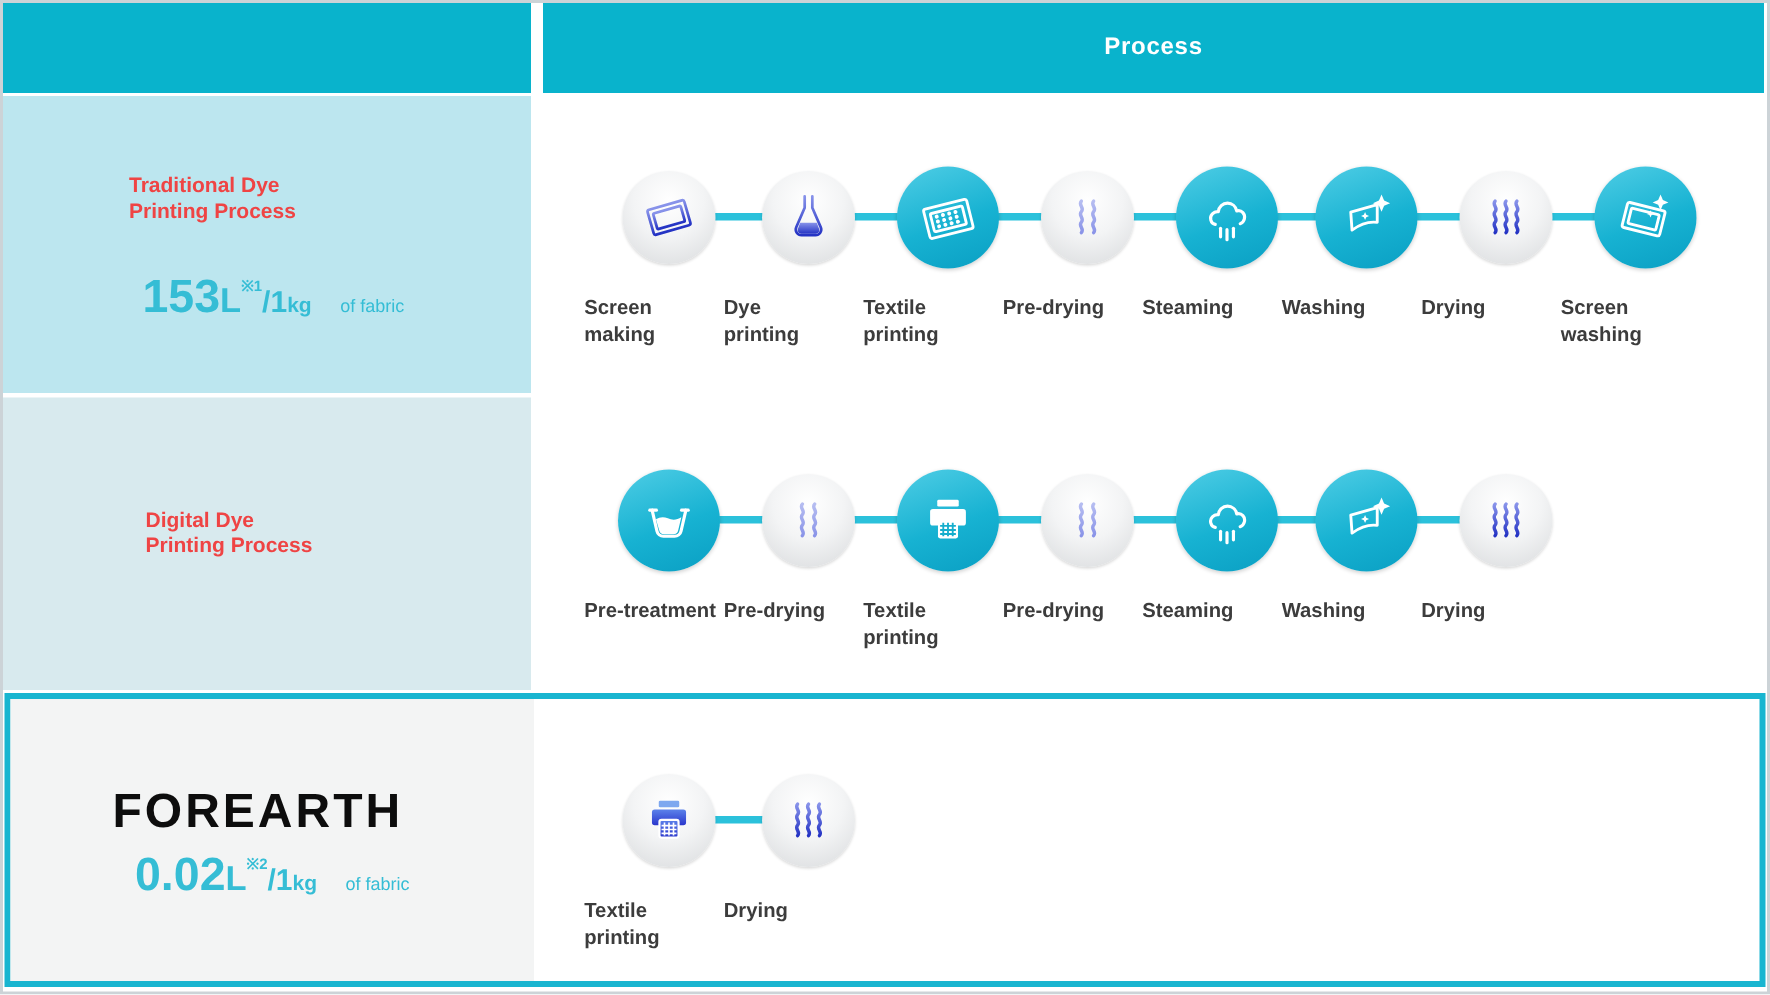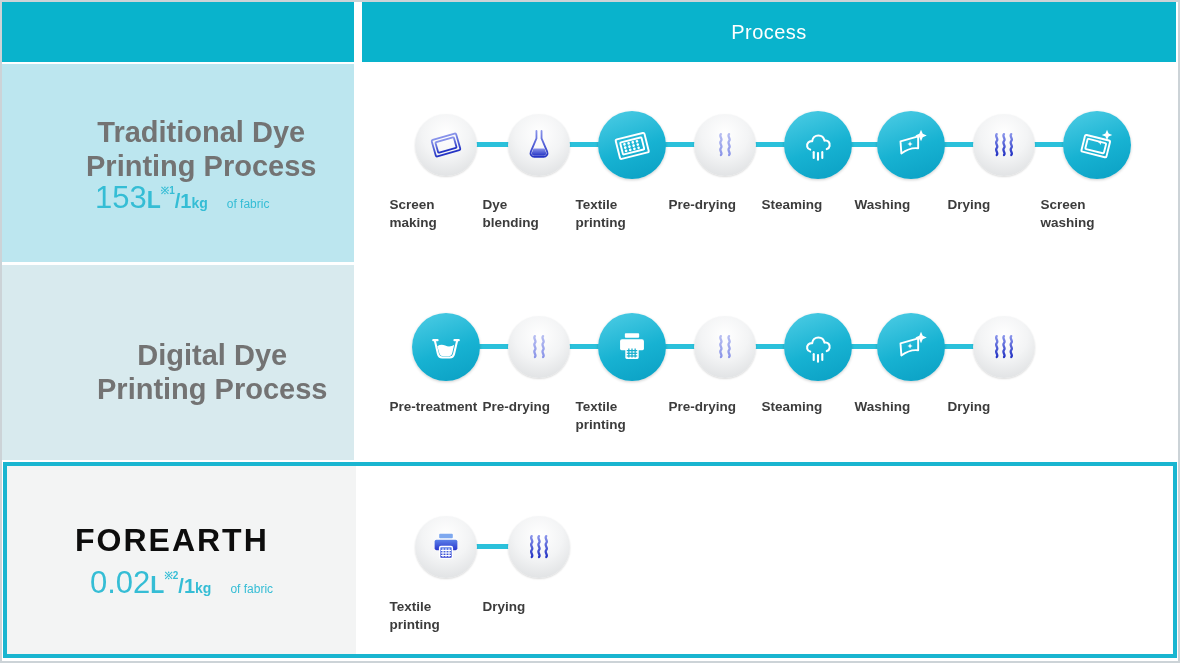--- a/index.html
+++ b/index.html
@@ -5,37 +5,37 @@
   html,body{margin:0;padding:0;background:#ffffff;}
   .slide{
     position:relative;width:1176px;height:659px;
     border:2px solid #ccd3d7;background:#ffffff;overflow:hidden;
     font-family:"Liberation Sans", sans-serif;
   }
   
   .hdr-left{position:absolute;left:0;top:0;width:352px;height:60px;background:#09b3cc;}
   .hdr-right{position:absolute;left:360px;top:0;width:814px;height:60px;background:#09b3cc;
     display:flex;align-items:center;justify-content:center;}
-  .hdr-title{color:#ffffff;font-size:20px;font-weight:normal;letter-spacing:.5px;}
+  .hdr-title{color:#ffffff;font-size:16px;font-weight:bold;letter-spacing:.5px;}
   
   .cell-trad{position:absolute;left:0;top:62px;width:352px;height:198px;background:#bce6ef;}
   .cell-digi{position:absolute;left:0;top:263px;width:352px;height:195px;background:#d8eaee;}
   .row3-box{position:absolute;left:1px;top:460px;width:1166px;height:188px;
     border:4px solid #19b5d0;background:#ffffff;}
   .row3-grey{position:absolute;left:0;top:0;width:349px;height:100%;background:#f3f4f4;}
-  .rowtitle{position:absolute;font-size:29px;font-weight:bold;color:#737373;
-    line-height:1.18;white-space:pre-line;text-align:center;}
+  .rowtitle{position:absolute;font-size:14px;font-weight:bold;color:#ef4444;
+    line-height:1.18;white-space:pre-line;}
   .t-trad{left:84px;top:113px;}
   .t-digi{left:95px;top:336px;}
   .logo{position:absolute;left:73px;top:520px;font-size:32px;font-weight:800;
     letter-spacing:2px;color:#0d0d0d;}
   .valueline{position:absolute;color:#35bdd5;white-space:nowrap;}
   .v-trad{left:93px;top:178px;}
   .v-fore{left:88px;top:563px;}
-  .v-amount{font-size:31px;font-weight:normal;}
+  .v-amount{font-size:31px;font-weight:bold;}
   .v-liter{font-size:23px;font-weight:bold;}
   .v-sup{font-size:10px;position:relative;top:-14px;font-weight:bold;}
   .v-slash{font-size:20px;font-weight:bold;}
   .v-kg{font-size:14px;font-weight:bold;}
   .v-rest{font-size:12px;margin-left:19px;}
   
   .chain{position:absolute;display:flex;}
   .chain-line{position:absolute;top:35px;height:5px;background:#2bc1db;border-radius:3px;z-index:0;}
   .step{width:93px;display:flex;flex-direction:column;align-items:center;z-index:1;}
   .circle-wrap{height:76px;width:76px;display:flex;align-items:center;justify-content:center;}
@@ -105,21 +105,21 @@
            <svg width="40" height="40" viewBox="0 0 44 44">
               <g fill="none" stroke="url(#gBlue)" stroke-width="2" stroke-linecap="round" stroke-linejoin="round">
       <path d="M17.5 6.5h9"></path>
                 <path d="M19.2 6.5v8.3L13 29.2a4.2 4.2 0 0 0 4 5.8h10a4.2 4.2 0 0 0 4-5.8L24.8 14.8V6.5"></path>
               </g>
       <path d="M15.9 25.8h12.2l1.7 4.7a2.6 2.6 0 0 1-2.5 3.4H16.7a2.6 2.6 0 0 1-2.5-3.4z" fill="url(#gBlue)"></path>
             </svg>
          </div>
        </div>
        <div class="step-label">Dye
-blending</div>
+printing</div>
       </div>
       <div class="step">
         <div class="circle-wrap">
          <div class="circle teal">
            <svg width="42" height="42" viewBox="0 0 44 44">
               <g fill="none" stroke="#ffffff" stroke-width="2" stroke-linejoin="round" transform="rotate(-14 22 22)">
       <rect x="6.5" y="12.5" width="31" height="21" rx="1.5"></rect>
                 <rect x="10.5" y="16.5" width="23" height="13" rx="1"></rect>
               </g>
       <g fill="#ffffff" transform="rotate(-14 22 22)">

